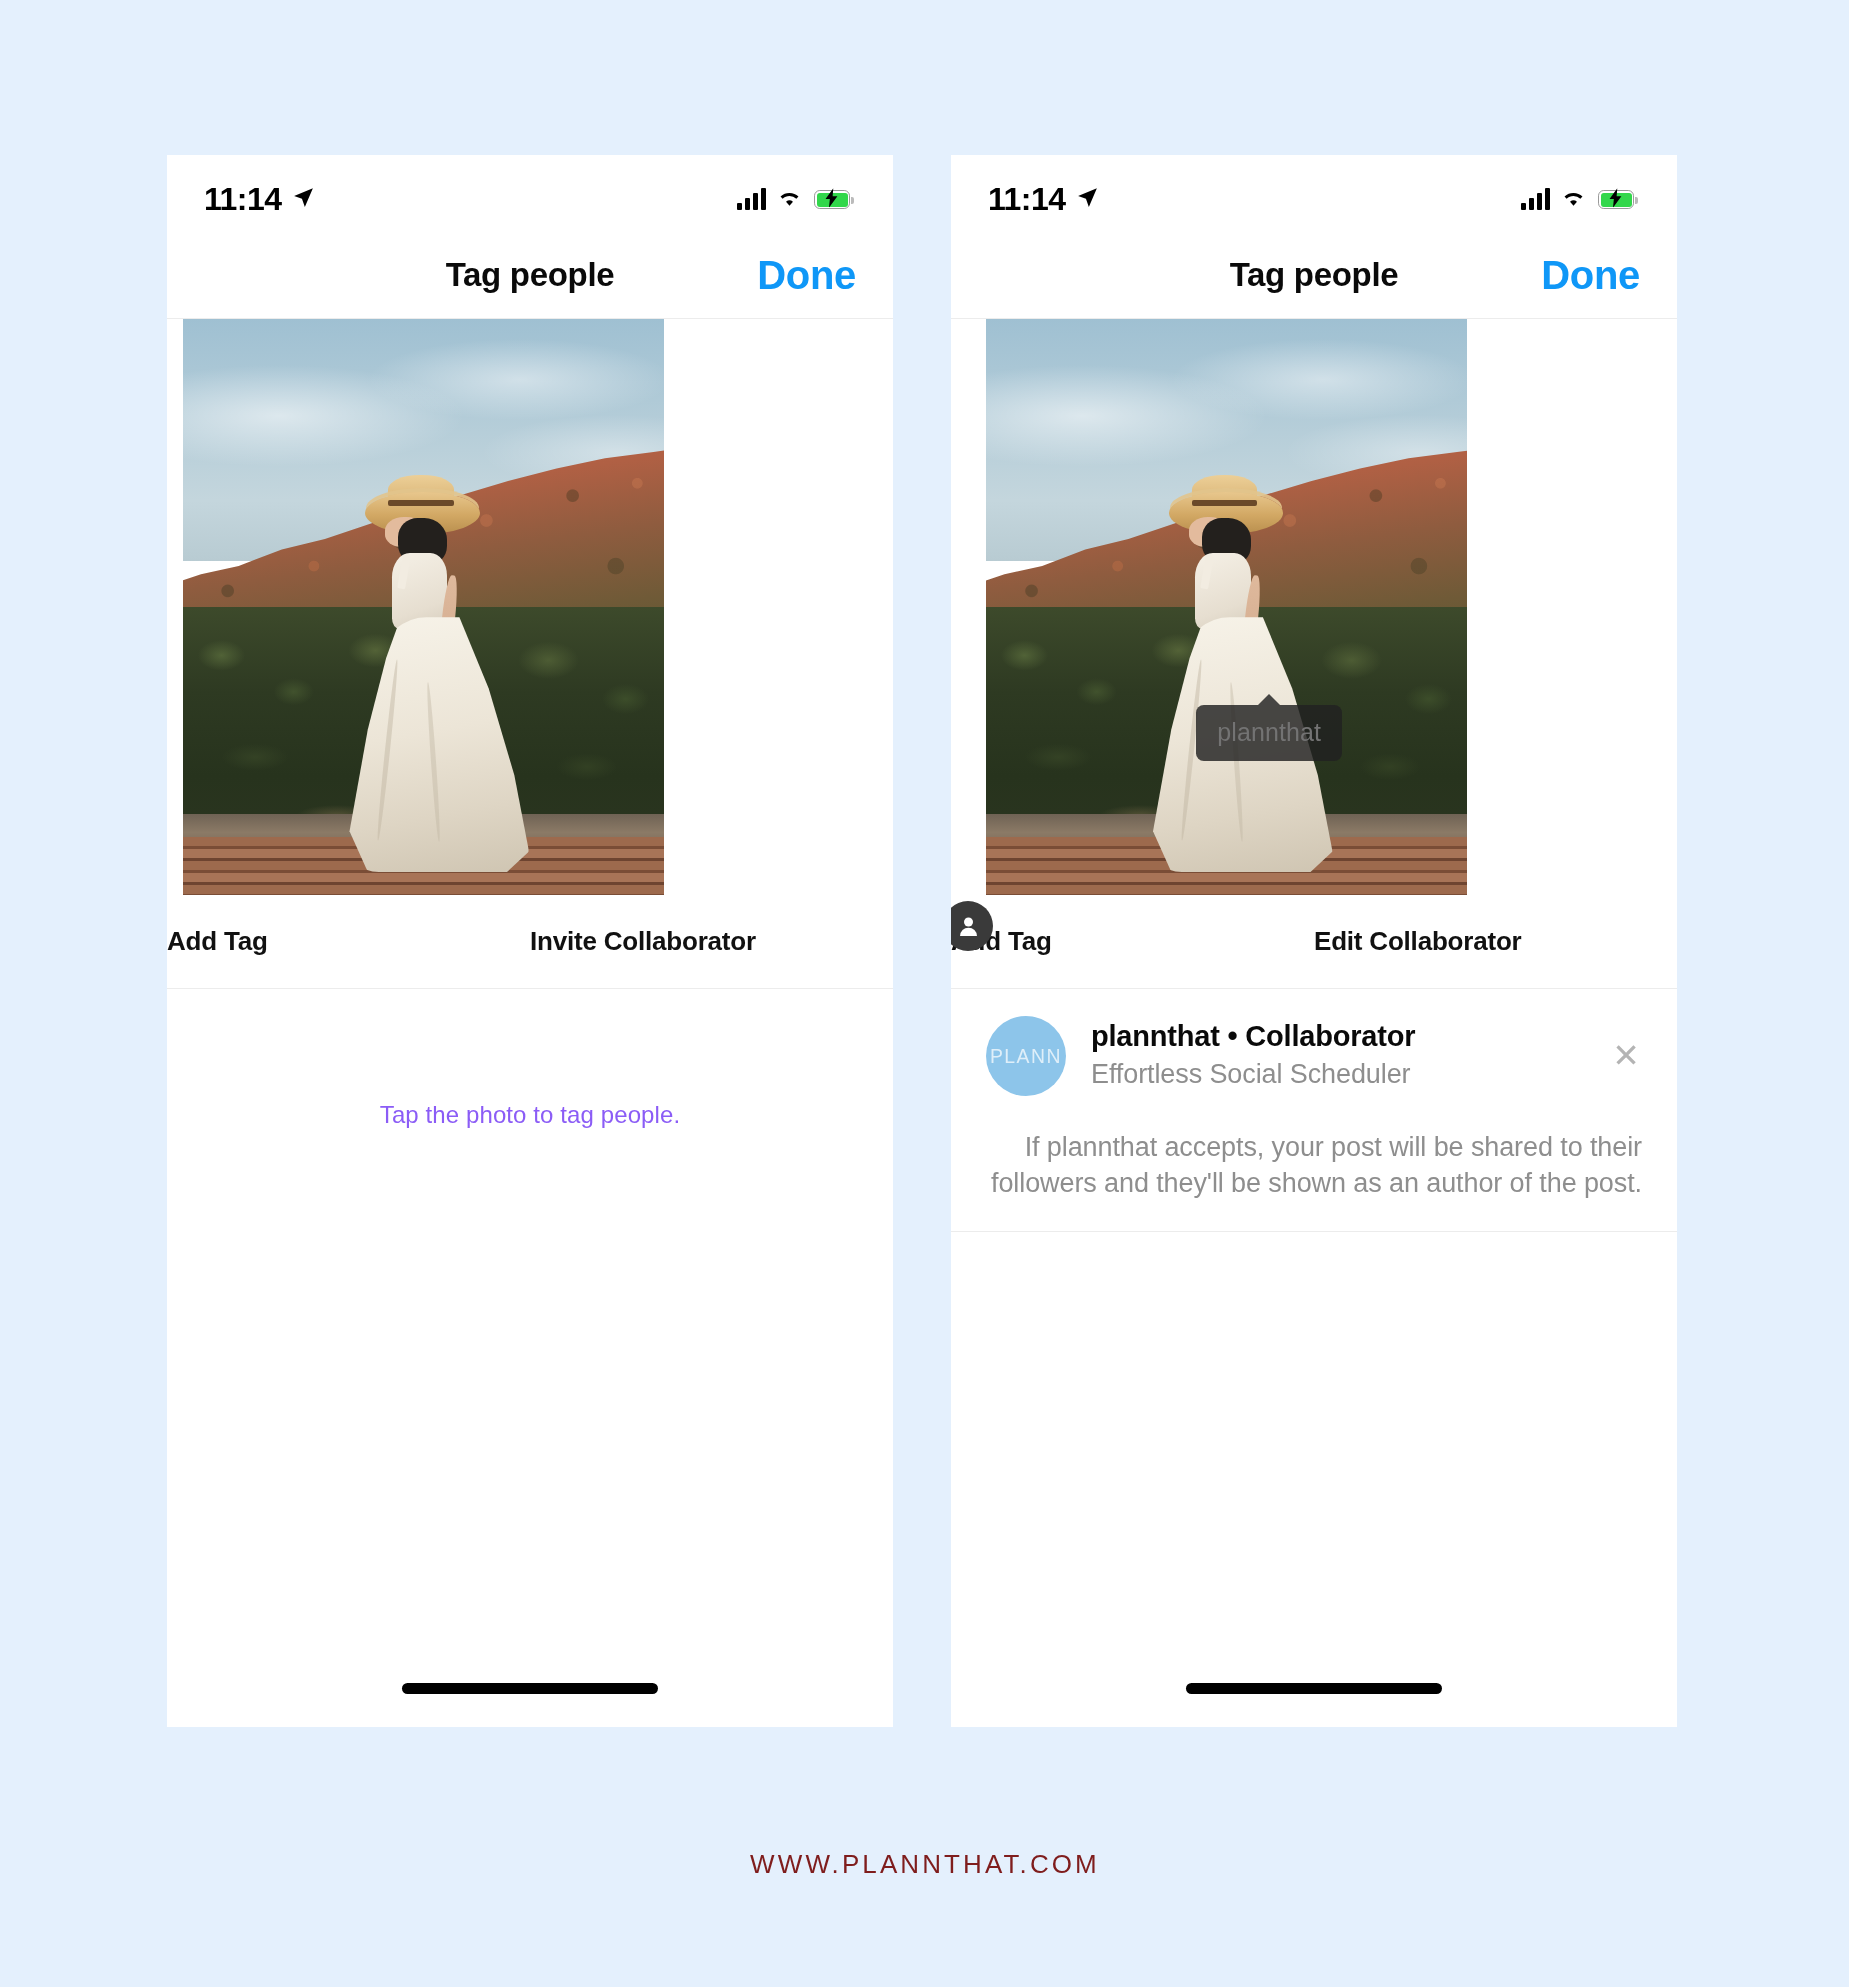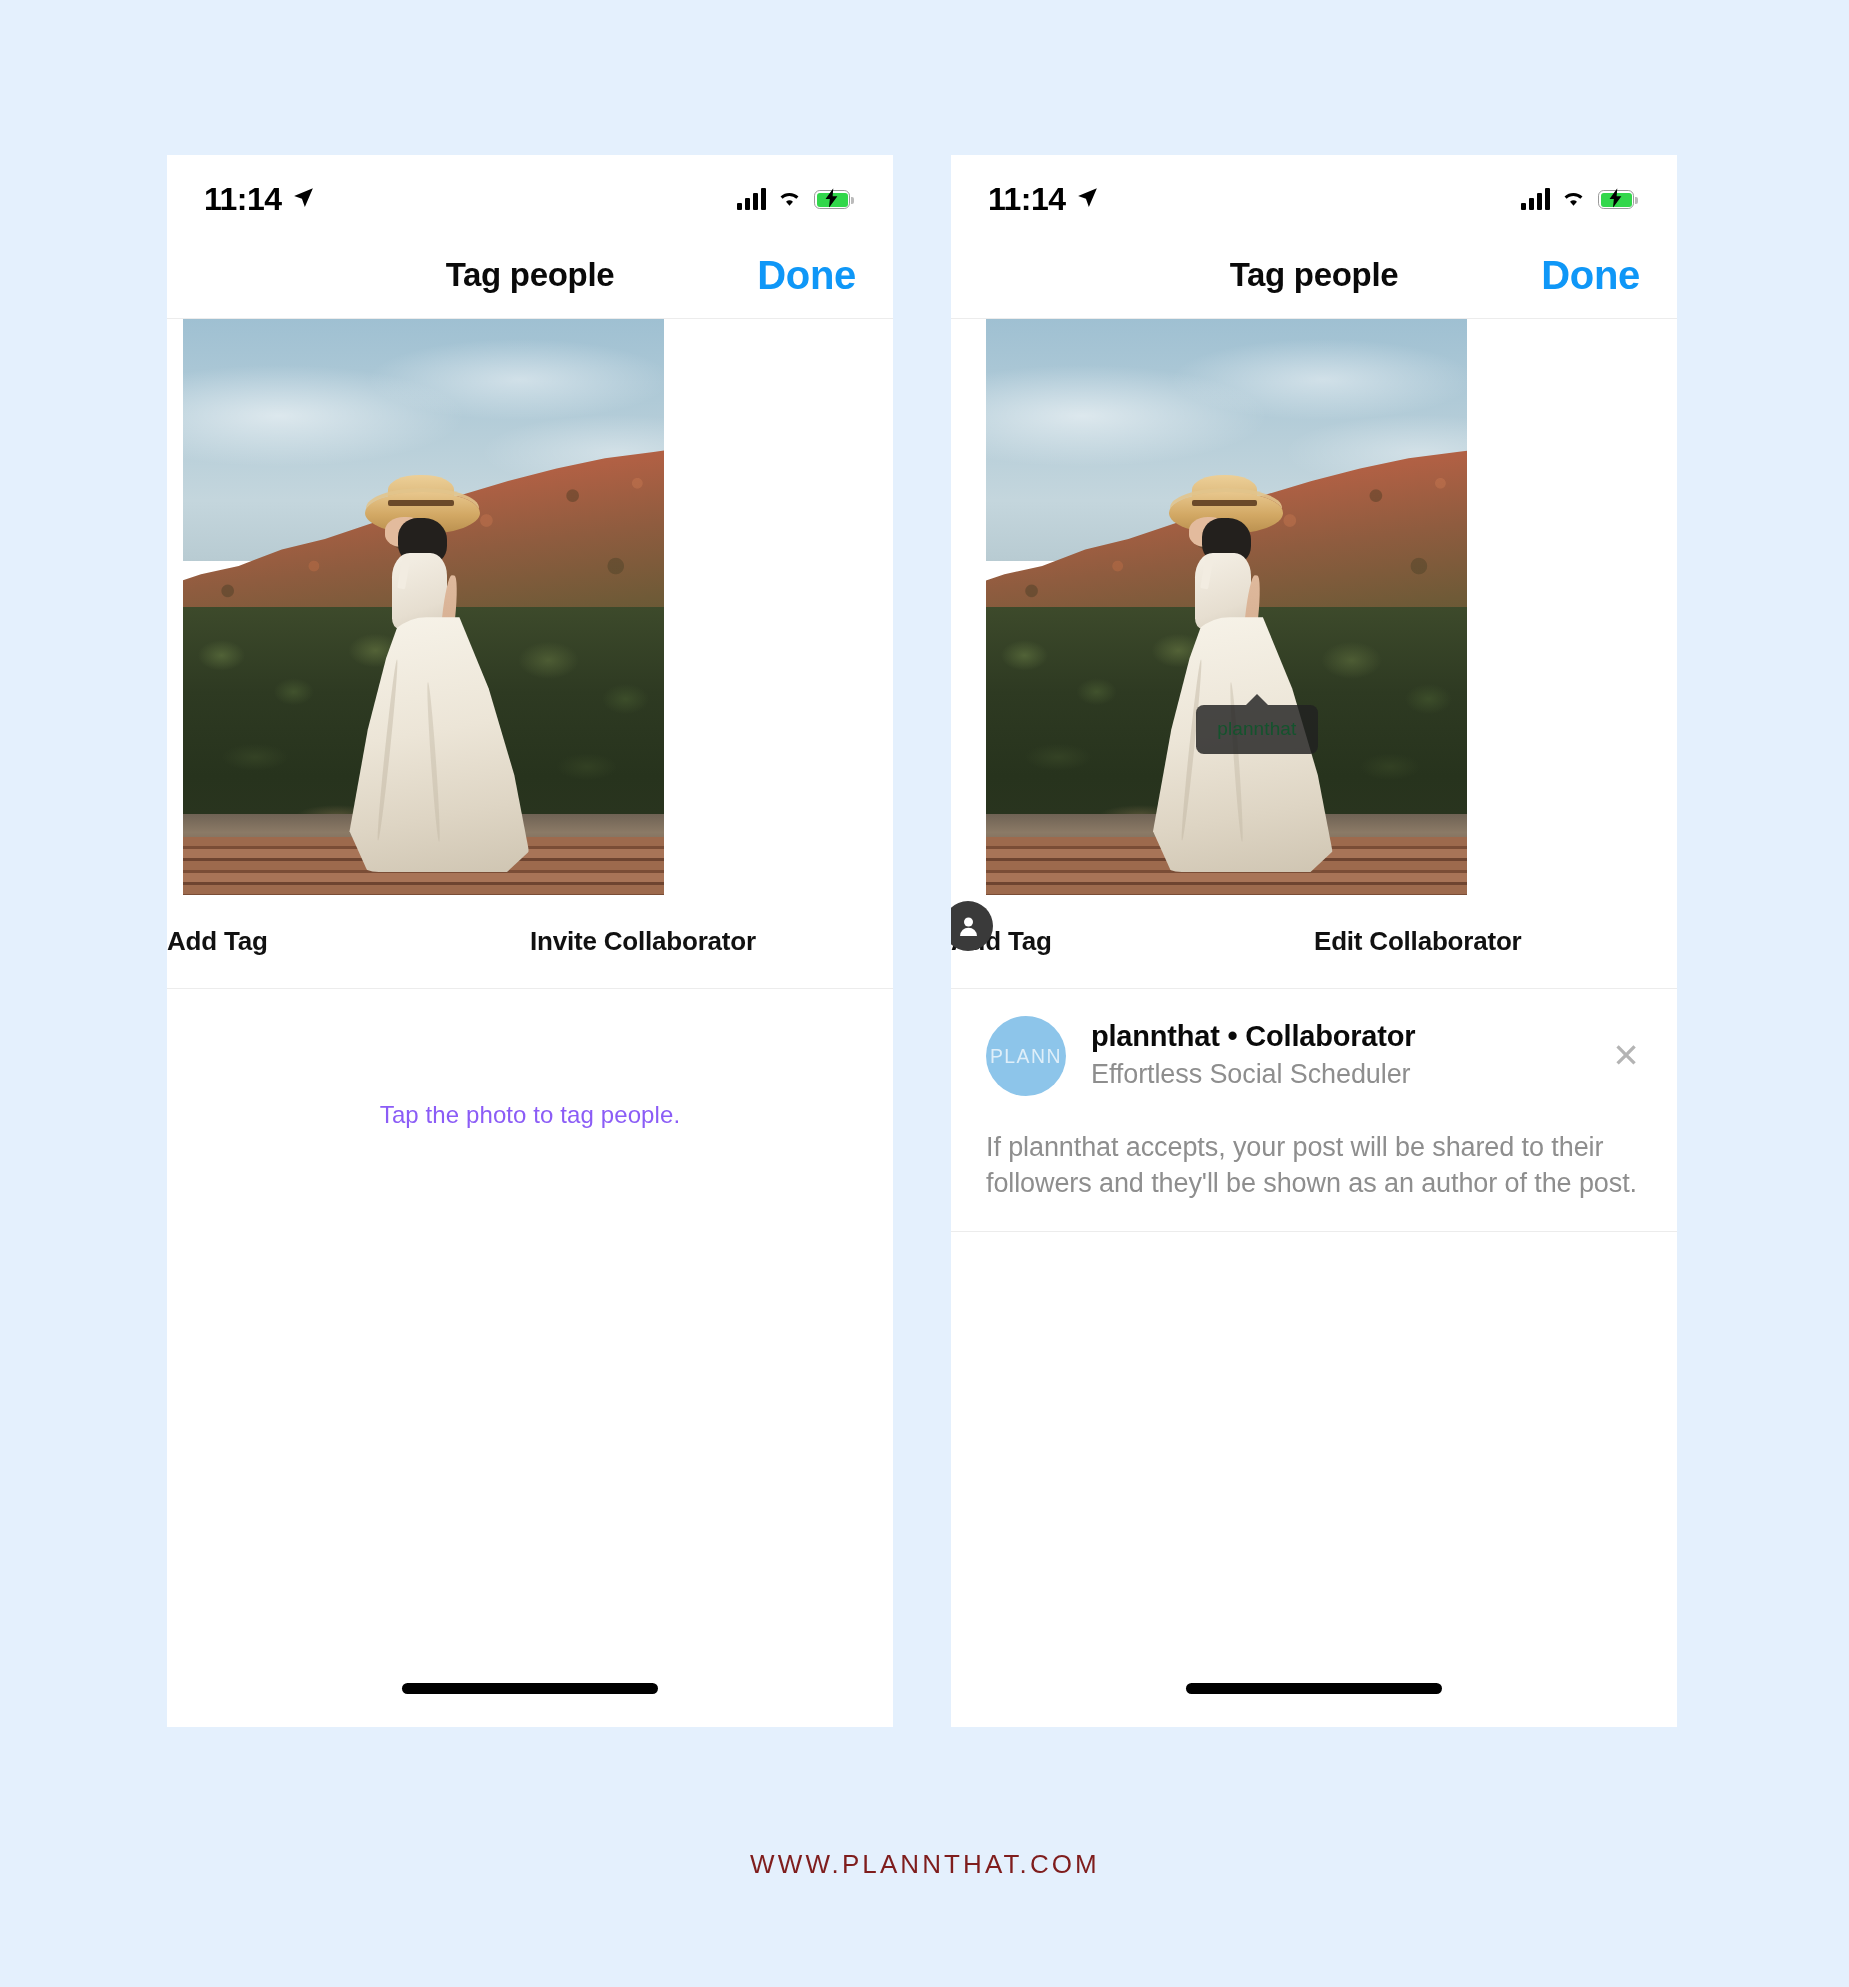--- a/index.html
+++ b/index.html
@@ -305,22 +305,22 @@
     border-radius: 50%;
     transform: rotate(-4deg);
   }
 
   
   .tag-bubble {
     position: absolute;
     background: rgba(33,33,33,.82);
     border-radius: 7.8px;
     padding: 12.6px 21.3px 14.6px;
-    color: #14532d;
-    font-size: 19px;
+    color: #737373;
+    font-size: 25px;
     letter-spacing: 0.1px;
     white-space: nowrap;
   }
   .tag-bubble::before {
     content: "";
     position: absolute;
     left: 50%;
     top: -10.7px;
     transform: translateX(-50%);
     border-left: 11.6px solid transparent;
@@ -412,20 +412,21 @@
     line-height: 1;
     color: #b4b4b4;
     cursor: pointer;
   }
   .collab-note {
     margin-top: 33px;
     font-size: 27px;
     line-height: 1.35;
     color: #8e8e8e;
     letter-spacing: -0.1px;
+    text-align: right;
   }
 
   
   .home-indicator {
     position: absolute;
     left: 50%;
     bottom: 33px;
     transform: translateX(-50%);
     width: 256px;
     height: 10.7px;

